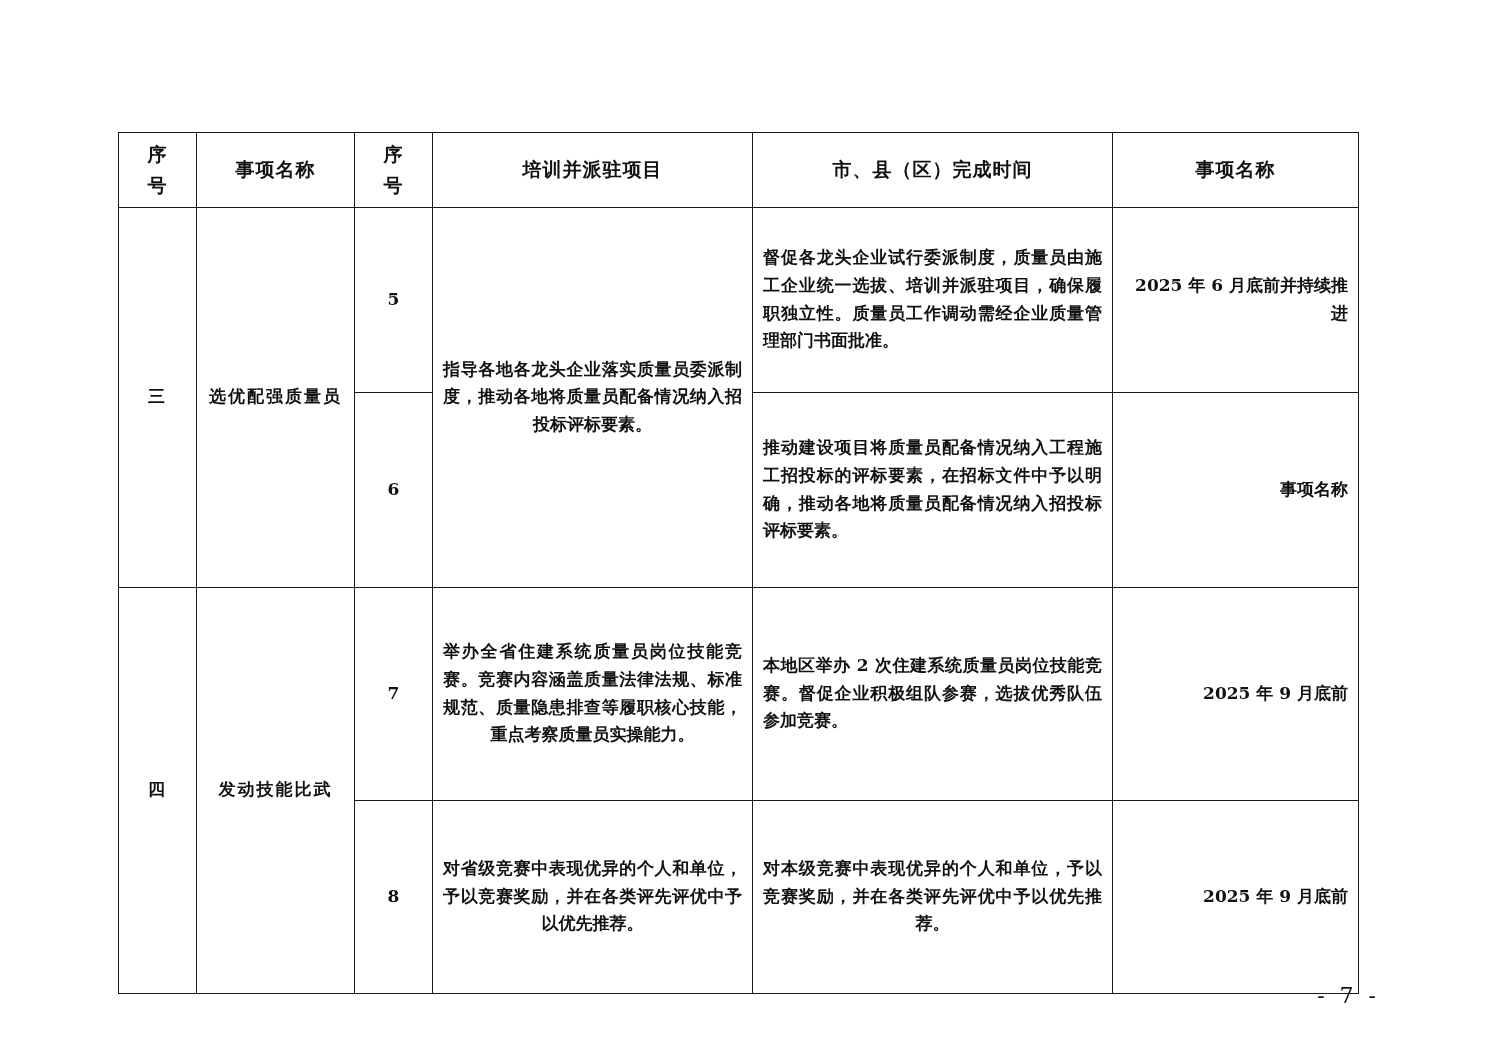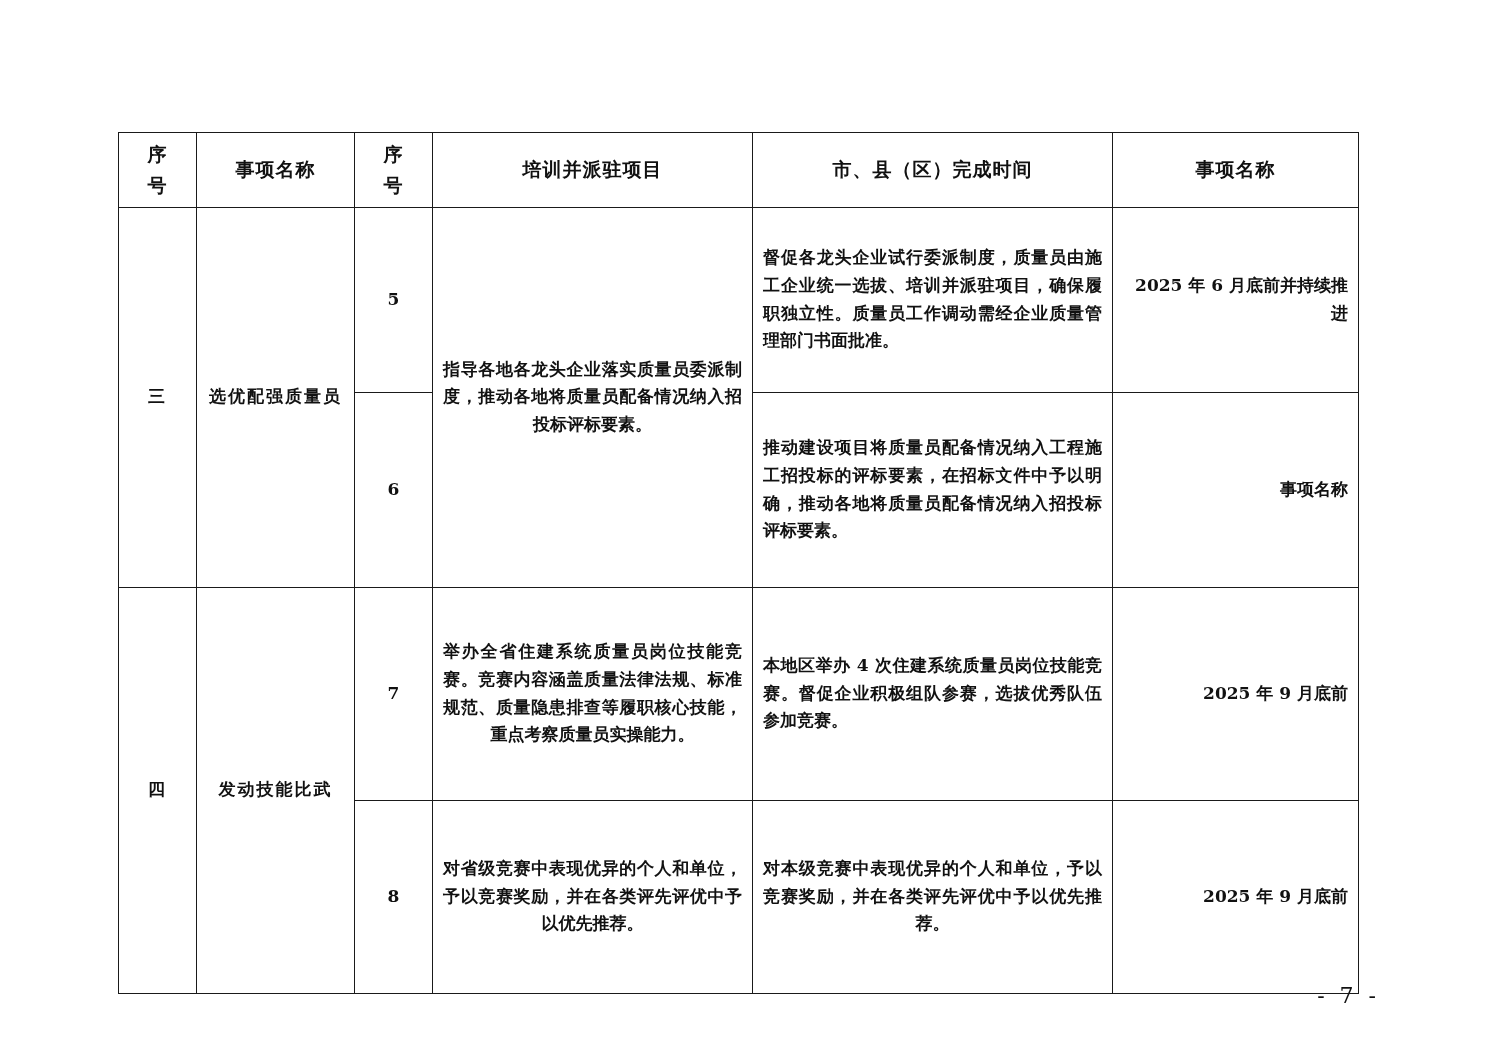--- a/index.html
+++ b/index.html
@@ -129,21 +129,21 @@
         <td class="seq-cell">6</td>
         <td class="cell-body">推动建设项目将质量员配备情况纳入工程施工招投标的评标要素，在招标文件中予以明确，推动各地将质量员配备情况纳入招投标评标要素。</td>
         <td class="time-cell">事项名称</td>
       </tr>
 
       <tr class="row-tall-c">
         <td class="item-name" rowspan="2">四</td>
         <td class="item-name" rowspan="2">发动技能比武</td>
         <td class="seq-cell">7</td>
         <td class="cell-justify">举办全省住建系统质量员岗位技能竞赛。竞赛内容涵盖质量法律法规、标准规范、质量隐患排查等履职核心技能，重点考察质量员实操能力。</td>
-        <td class="cell-body">本地区举办 4 次住建系统质量员岗位技能竞赛。督促企业积极组队参赛，选拔优秀队伍参加竞赛。</td>
+        <td class="cell-body">本地区举办 2 次住建系统质量员岗位技能竞赛。督促企业积极组队参赛，选拔优秀队伍参加竞赛。</td>
         <td class="time-cell">2025 年 9 月底前</td>
       </tr>
 
       <tr class="row-tall-d">
         <td class="seq-cell">8</td>
         <td class="cell-justify">对省级竞赛中表现优异的个人和单位，予以竞赛奖励，并在各类评先评优中予以优先推荐。</td>
         <td class="cell-justify">对本级竞赛中表现优异的个人和单位，予以竞赛奖励，并在各类评先评优中予以优先推荐。</td>
         <td class="time-cell">2025 年 9 月底前</td>
       </tr>
     </tbody>

